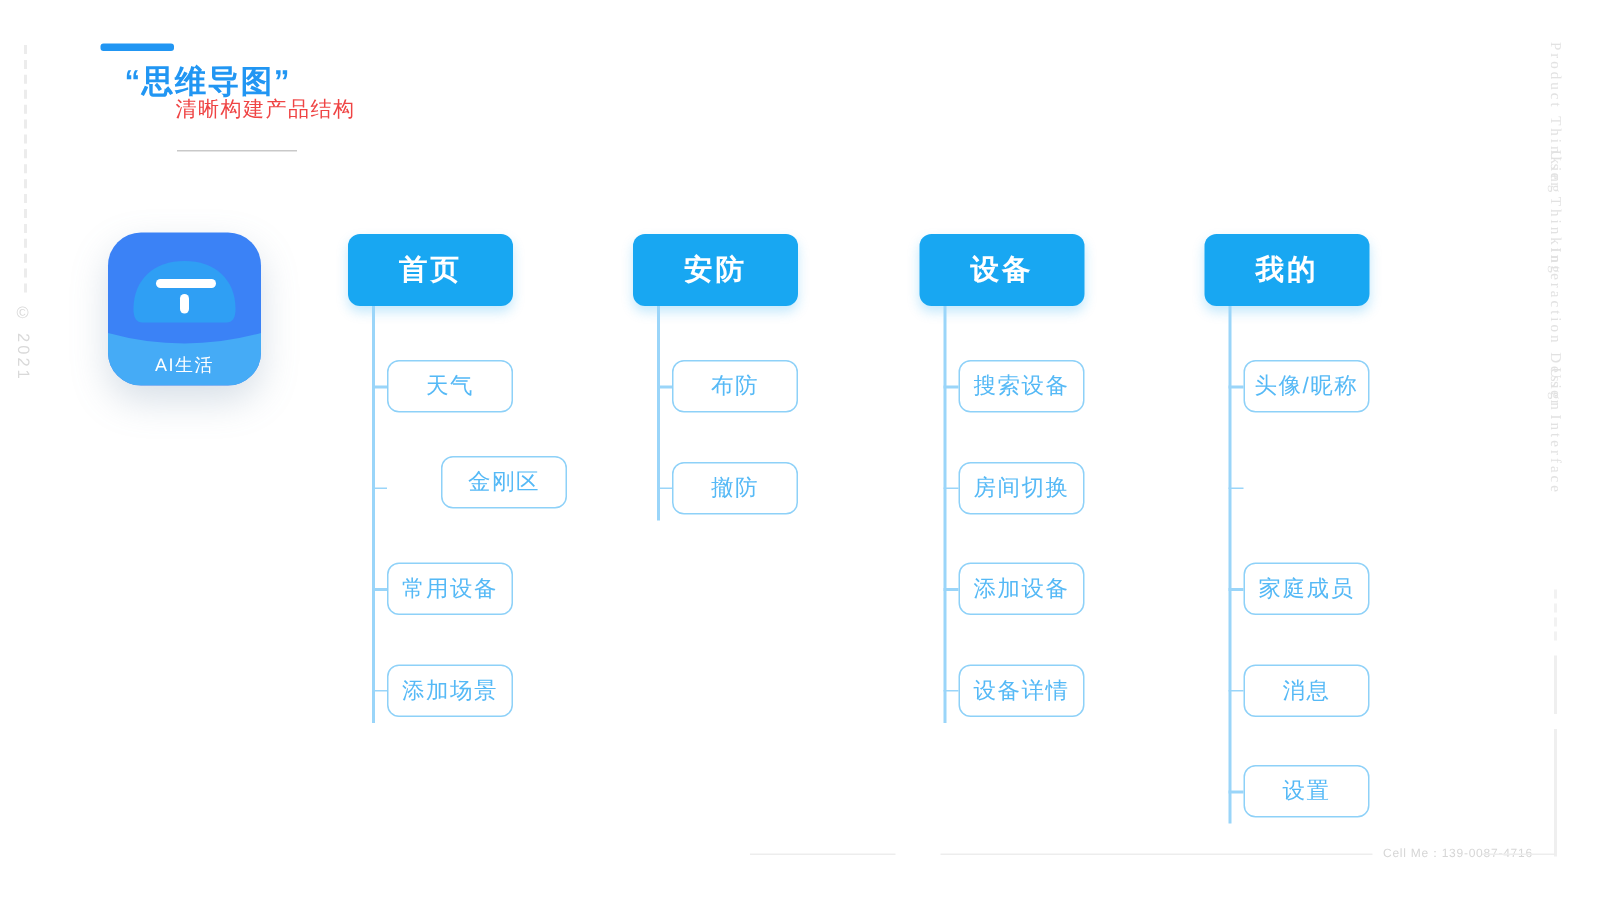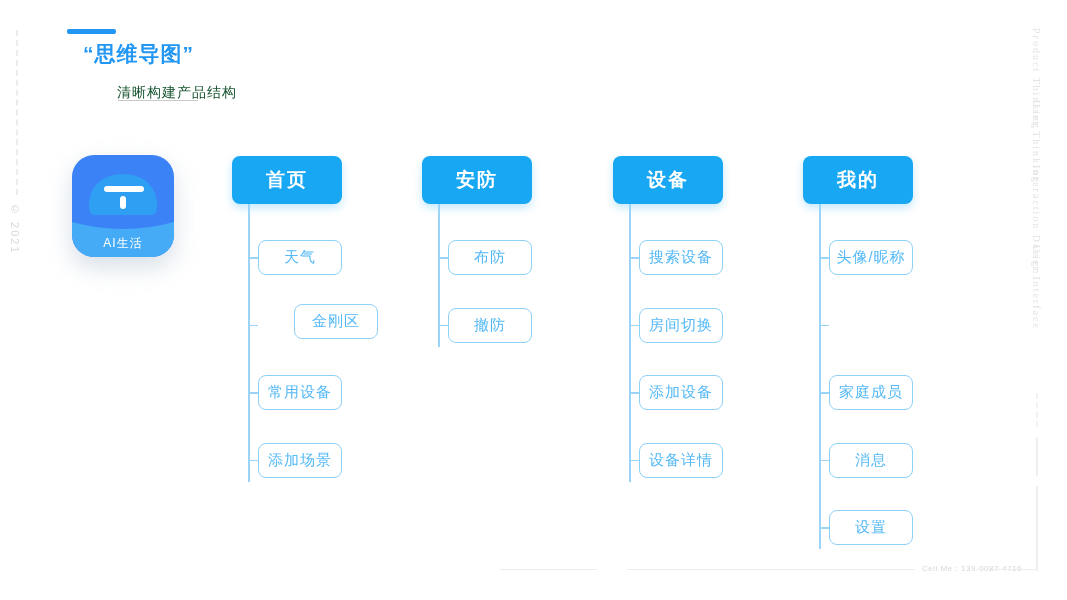--- a/index.html
+++ b/index.html
@@ -10,22 +10,22 @@
   
   .left-dash { position:absolute; left:16px; top:30px; height:165px; width:0;
     border-left:2px dashed #ececec; }
   .copyright { position:absolute; left:9px; top:203px; writing-mode:vertical-rl;
     color:#d9d9d9; font-size:11px; letter-spacing:2px; }
   
   .accent-bar { position:absolute; left:67px; top:29px; width:49px; height:5px;
     background:var(--accent); border-radius:2px; }
   .page-title { position:absolute; left:54px; top:40px; font-size:21px;
     font-weight:bold; color:var(--accent); letter-spacing:1px;margin-left:29px; }
-  .page-subtitle { position:absolute; left:117px; top:84px; font-size:14px;
-    color:#14532d; letter-spacing:1px;font-family:Liberation Serif, serif; }
+  .page-subtitle { position:absolute; left:117px; top:64px; font-size:14px;
+    color:#ef4444; letter-spacing:1px;font-family:Liberation Serif, serif; }
   .subtitle-underline { position:absolute; left:118px; top:100px; width:80px;
     height:1px; background:#c9c9c9; }
   
   .app-icon { position:absolute; left:72px; top:155px; width:102px; height:102px;
     background:#3b82f6; border-radius:22px; overflow:hidden;
     box-shadow:0 10px 25px rgba(110,140,170,0.28); }
   .app-icon svg { position:absolute; left:0; top:0; }
   .app-icon-label { position:absolute; left:0; top:80px; width:102px;
     text-align:center; color:#fff; font-size:12px; letter-spacing:1px; }
   

